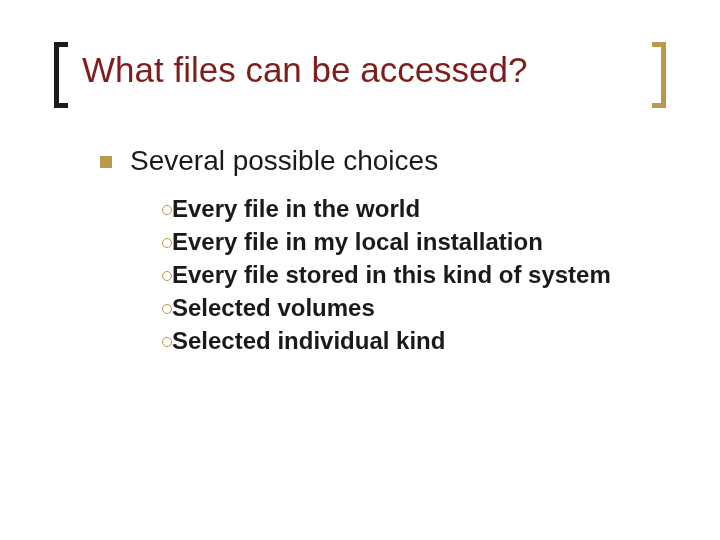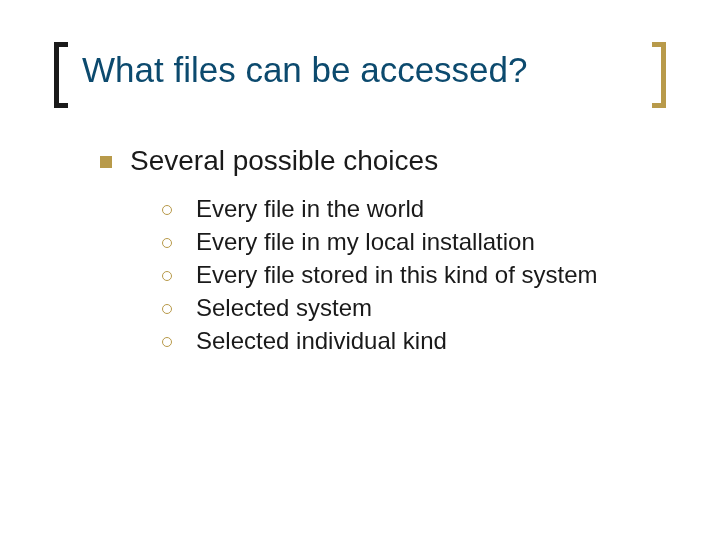--- a/index.html
+++ b/index.html
@@ -35,21 +35,21 @@
   }
   .bracket-right {
     right: -6px;
     border-top: 5px solid #b89a4a;
     border-right: 5px solid #b89a4a;
     border-bottom: 5px solid #b89a4a;
   }
   .title {
     font-size: 35px;
     font-weight: 400;
-    color: #0c4a6e;
+    color: #7f1d1d;
     padding-left: 22px;
     letter-spacing: 0px;
   }
   .body {
     padding-left: 40px;
   }
   .level1 {
     display: flex;
     align-items: flex-start;
     gap: 18px;
@@ -66,22 +66,23 @@
     font-size: 28px;
     color: #1a1a1a;
   }
   .sublist {
     padding-left: 62px;
     padding-top: 4px;
   }
   .level2 {
     display: flex;
     align-items: flex-start;
-    gap: 24px;
+    gap: 0;
     margin-bottom: 5px;
+    font-weight: bold;
   }
   .circ-bullet {
     width: 10px;
     height: 10px;
     border: 1.5px solid #b89a4a;
     border-radius: 50%;
     flex-shrink: 0;
     margin-top: 10px;
   }
   .level2-text {
@@ -115,21 +116,21 @@
       <div class="level2">
         <div class="circ-bullet"></div>
         <div class="level2-text">Every file in my local installation</div>
       </div>
       <div class="level2">
         <div class="circ-bullet"></div>
         <div class="level2-text">Every file stored in this kind of system</div>
       </div>
       <div class="level2">
         <div class="circ-bullet"></div>
-        <div class="level2-text">Selected system</div>
+        <div class="level2-text">Selected volumes</div>
       </div>
       <div class="level2">
         <div class="circ-bullet"></div>
         <div class="level2-text">Selected individual kind</div>
       </div>
     </div>
 
   </div>
 
 </div>

